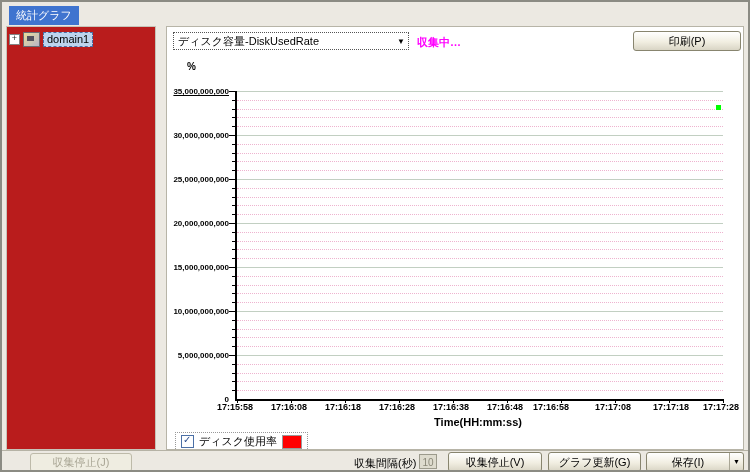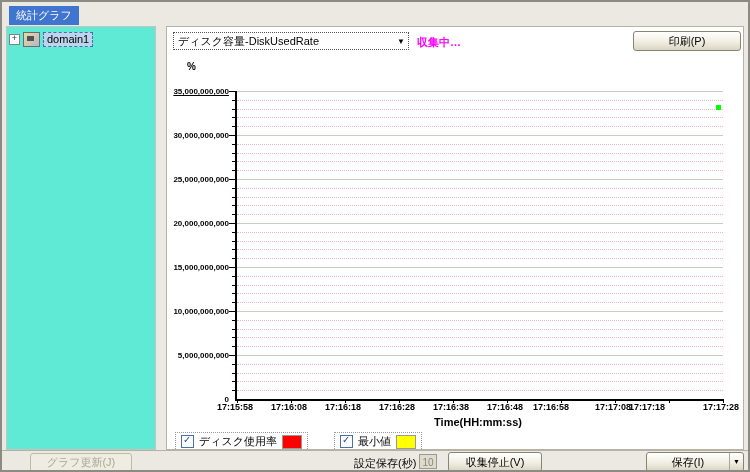--- a/index.html
+++ b/index.html
@@ -4,21 +4,21 @@
 <style>
   html,body{margin:0;padding:0;background:#d6d3ca;}
   #window{position:relative;width:750px;height:472px;box-sizing:border-box;
     background:#ece9e2;border:2px solid #8b8b83;overflow:hidden;
     font-family:"Liberation Sans","DejaVu Sans",sans-serif;color:#000;}
   
   .tab{position:absolute;left:7px;top:4px;font-size:11px;color:#fff;
     padding:2px 7px;cursor:default;}
   
   #left-panel{position:absolute;left:4px;top:24px;width:150px;height:424px;
-    background:#5eead4;border:1px solid #c6c3b8;box-sizing:border-box;}
+    background:#b91c1c;border:1px solid #c6c3b8;box-sizing:border-box;}
   .tree-row{display:flex;align-items:center;gap:3px;margin:5px 1px 0 2px;}
   .expander{width:9px;height:9px;border:1px solid #848484;background:#fff;
     font-size:9px;line-height:7px;text-align:center;color:#333;flex:none;}
   .expander::after{content:"+";}
   .node-icon{width:15px;height:13px;flex:none;border:1px solid #6a6a74;
     background:linear-gradient(135deg,#e8dc9a,#b8b4c8);position:relative;}
   .node-icon::after{content:"";position:absolute;left:3px;top:3px;width:7px;height:5px;
     background:#53505e;}
   .node-label{font-size:11px;background:#bdd4ee;border:1px dashed #4a6fa5;
     padding:0 3px;line-height:13px;}
@@ -200,43 +200,39 @@
       </div>
     <div id="xlabels">
         <div class="xlab" style="left: 0px;">17:15:58</div>
         <div class="xlab" style="left: 54px;">17:16:08</div>
         <div class="xlab" style="left: 108px;">17:16:18</div>
         <div class="xlab" style="left: 162px;">17:16:28</div>
         <div class="xlab" style="left: 216px;">17:16:38</div>
         <div class="xlab" style="left: 270px;">17:16:48</div>
         <div class="xlab" style="left: 316px;">17:16:58</div>
         <div class="xlab" style="left: 378px;">17:17:08</div>
-        <div class="xlab" style="left: 412px;">17:17:18</div>
+        <div class="xlab" style="left: 436px;">17:17:18</div>
         <div class="xlab" style="left: 486px;">17:17:28</div>
       </div>
     <div class="xtitle">Time(HH:mm:ss)</div>
 
     <div class="legend">
       <div class="lg">
         <span class="cb"></span>
         <span class="lg-label">ディスク使用率</span>
         <span class="swatch" style="background: rgb(255, 0, 0);"></span>
       </div>
-      <div class="lg">
-        <span class="cb"></span>
-        <span class="lg-label">最小値</span>
-        <span class="swatch" style="background: rgb(255, 255, 0);"></span>
-      </div>
     </div>
   </div>
 
   <div id="bottom-bar">
-    <div class="btn disabled" id="settings-btn">グラフ更新(J)</div>
-    <div class="interval-label">設定保存(秒)</div>
+    <div class="btn disabled" id="settings-btn">収集停止(J)</div>
+    <div class="interval-label">収集間隔(秒)</div>
     <div class="interval-input">10</div>
     <div class="btn" id="stop-btn">収集停止(V)</div>
+    <div class="btn" id="refresh-btn">グラフ更新(G)</div>
     <div class="btn" id="save-btn">
       <span>保存(I)</span>
       <span class="save-arrow"></span>
     </div>
   </div>
 
 </div>
 
 </body></html>

